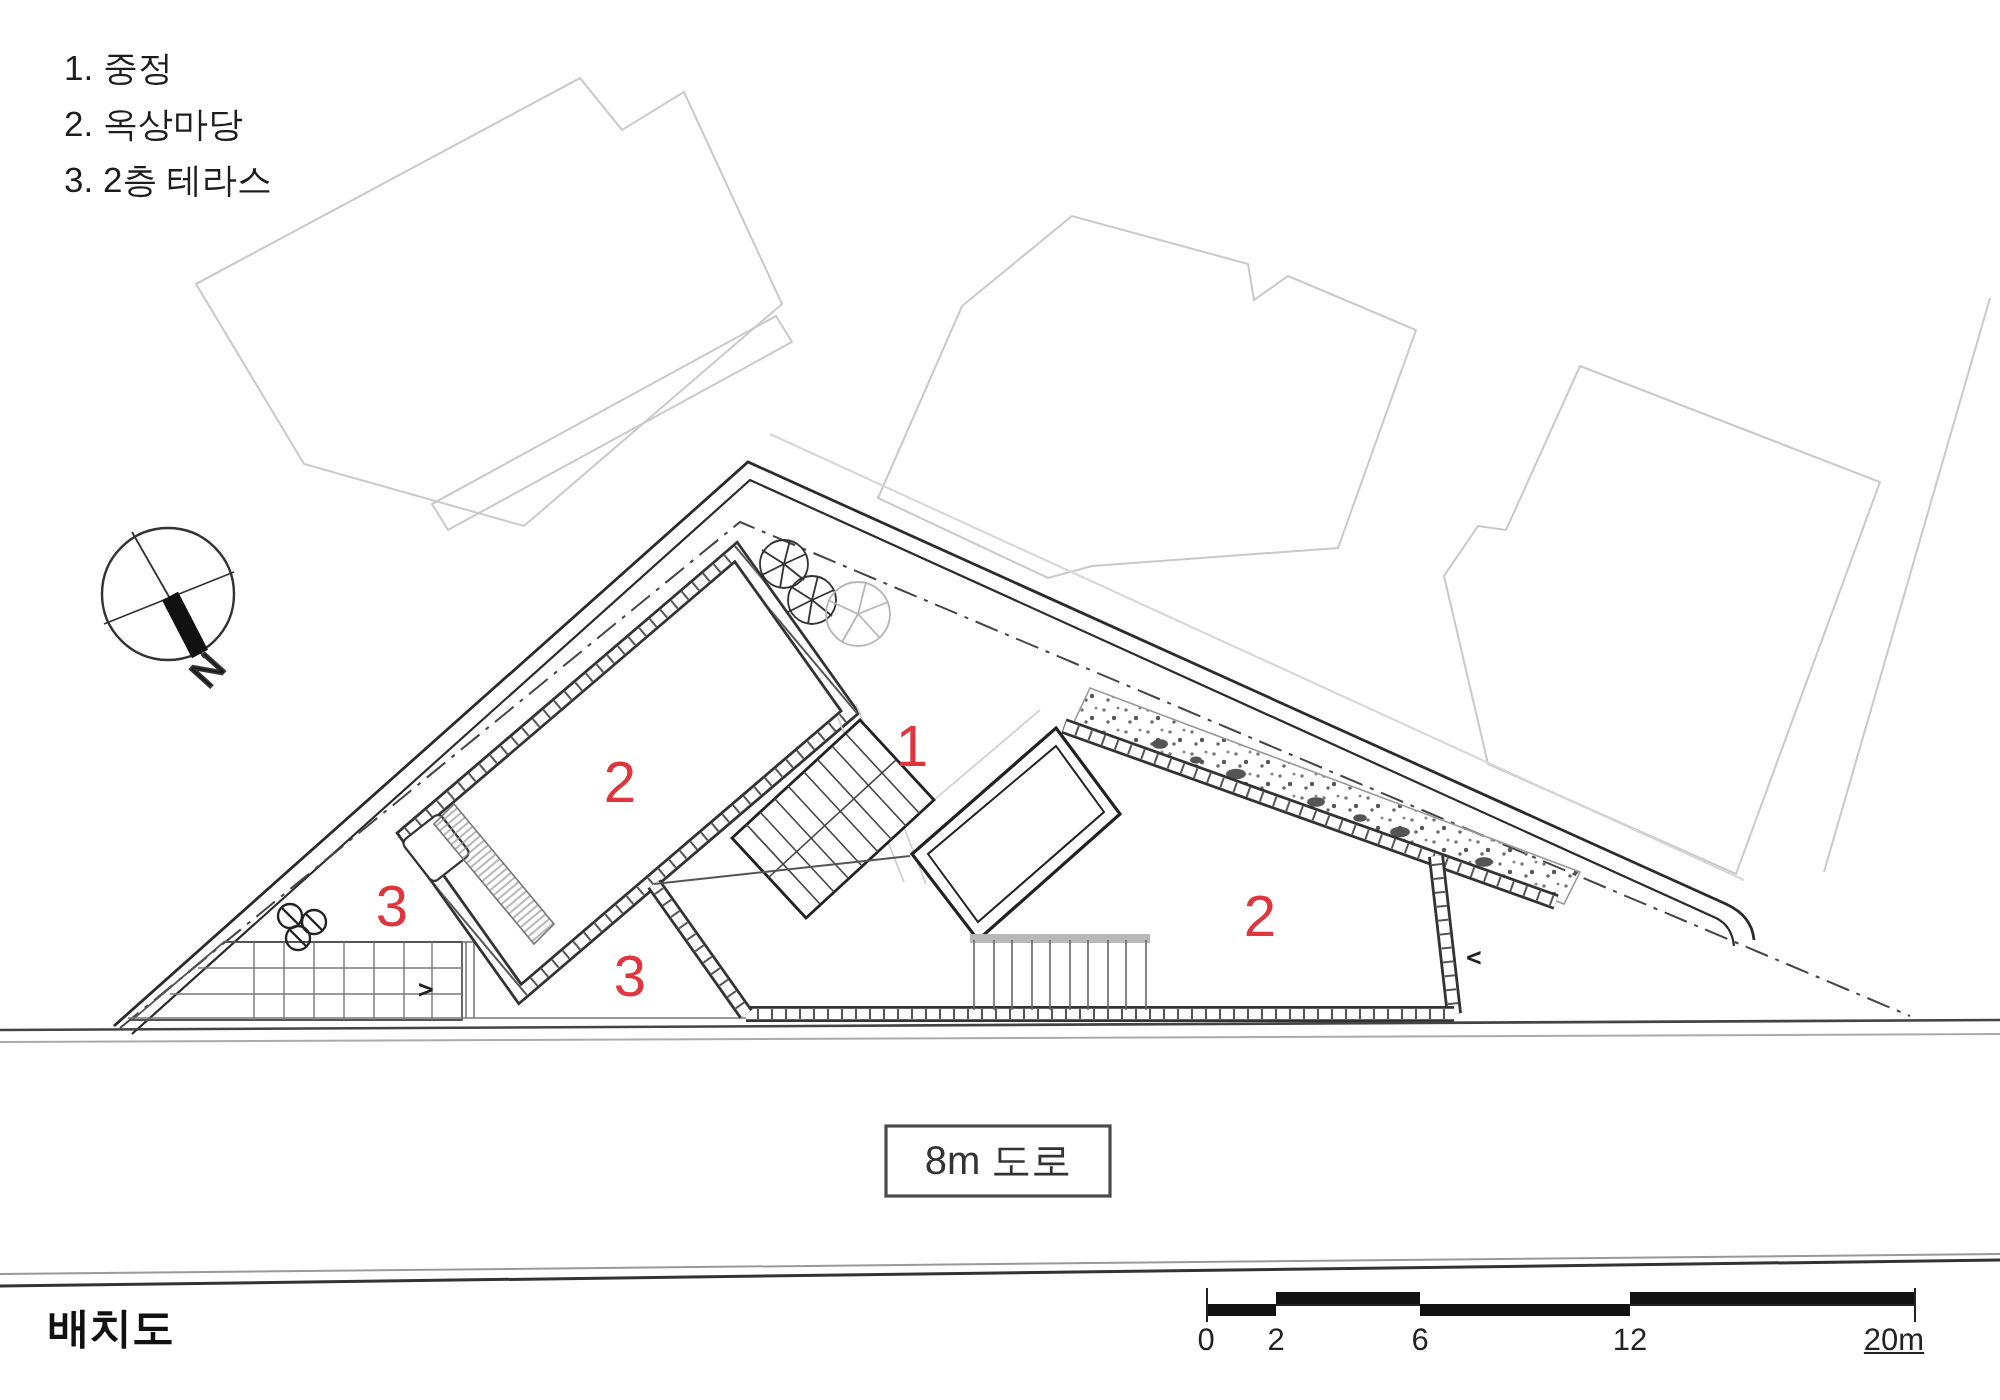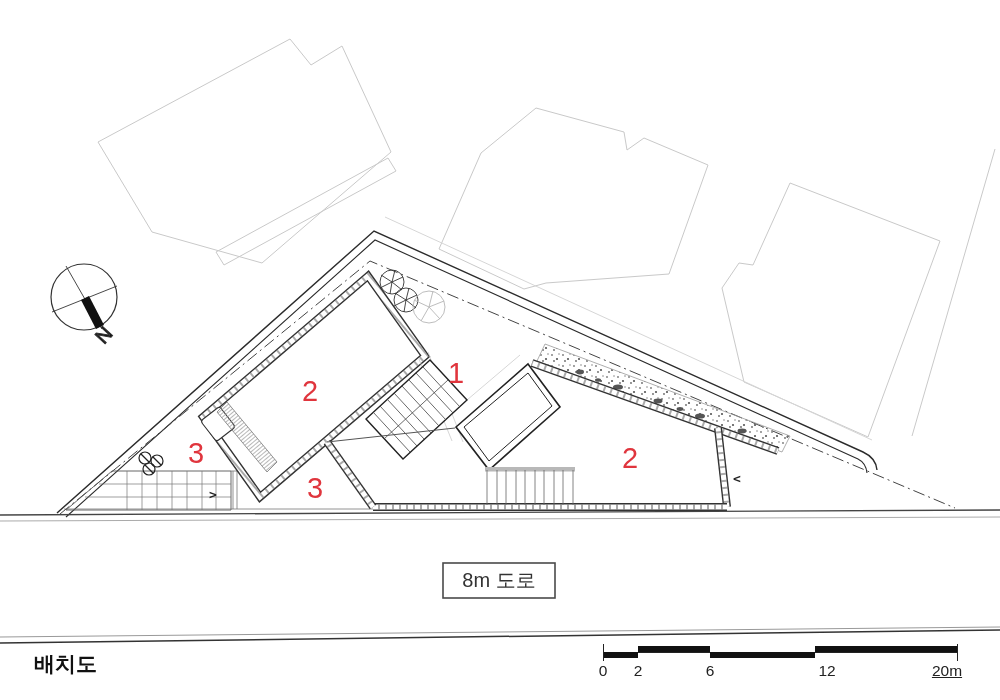--- a/index.html
+++ b/index.html
@@ -4,33 +4,33 @@
 <style>
   html,body{margin:0;padding:0;}
   body{width:1000px;height:700px;background:#ffffff;overflow:hidden;
        font-family:"Liberation Sans","DejaVu Sans",sans-serif;color:#1d1d1d;}
   #stage{position:relative;width:1000px;height:700px;background:#fff;}
   #plan-svg{position:absolute;left:0;top:0;}
 
   
   .legend{position:absolute;left:32px;top:20px;font-size:17.5px;line-height:28px;color:#1d1d1d;}
   
-  .title{position:absolute;left:34px;top:650px;font-size:21px;font-weight:bold;color:#111;}
+  .title{position:absolute;left:24px;top:650px;font-size:21px;font-weight:bold;color:#111;}
   
   .scalebar{position:absolute;left:595px;top:644px;width:385px;height:42px;}
   .sb-base{position:absolute;left:8px;top:8px;width:354px;height:1px;background:#222;}
   .sb-seg{position:absolute;height:6px;background:#111;}
   .sb-s1{left:8px;top:8px;width:35px;}
   .sb-s2{left:43px;top:2px;width:72px;}
   .sb-s3{left:115px;top:8px;width:105px;}
   .sb-s4{left:220px;top:2px;width:142px;}
   .sb-tick{position:absolute;top:0px;width:1px;height:17px;background:#222;}
   .sb-t0{left:8px;} .sb-t20{left:362px;}
   .sb-lbl{position:absolute;top:18px;font-size:15.5px;color:#222;transform:translateX(-50%);}
-  .sb-l0{left:8px;} .sb-l2{left:43px;} .sb-l6{left:115px;} .sb-l12{left:220px;margin-left:12px;} .sb-l20{left:352px;text-decoration:underline;}
+  .sb-l0{left:8px;} .sb-l2{left:43px;} .sb-l6{left:115px;} .sb-l12{left:220px;} .sb-l20{left:352px;text-decoration:underline;}
 
   .red-num{fill:#e0353d;font-size:29px;font-family:"Liberation Sans",sans-serif;}
   .arrow-glyph{fill:#222;font-size:13px;font-weight:bold;font-family:"DejaVu Sans Mono",monospace;}
   .nlabel{fill:#111;font-size:20px;font-family:"Liberation Sans",sans-serif;}
   .roadlabel{fill:#333;font-size:20px;font-family:"Liberation Sans",sans-serif;}
 </style>
 </head>
 <body>
 
 <div id="stage">
@@ -248,20 +248,25 @@
       <text class="red-num" x="310" y="401">2</text>
       <text class="red-num" x="196" y="463">3</text>
       <text class="red-num" x="315" y="498">3</text>
       <text class="red-num" x="630" y="468">2</text>
     </g>
 
     <text class="arrow-glyph" x="209" y="499">&gt;</text>
     <text class="arrow-glyph" x="733" y="483">&lt;</text>
   </svg>
 
+  <div class="legend">
+    <div>1. 중정</div>
+    <div>2. 옥상마당</div>
+    <div>3. 2층 테라스</div>
+  </div>
 
   <div class="title">배치도</div>
 
   <div class="scalebar">
     <div class="sb-base"></div>
     <div class="sb-seg sb-s1"></div>
     <div class="sb-seg sb-s2"></div>
     <div class="sb-seg sb-s3"></div>
     <div class="sb-seg sb-s4"></div>
     <div class="sb-tick sb-t0"></div>

